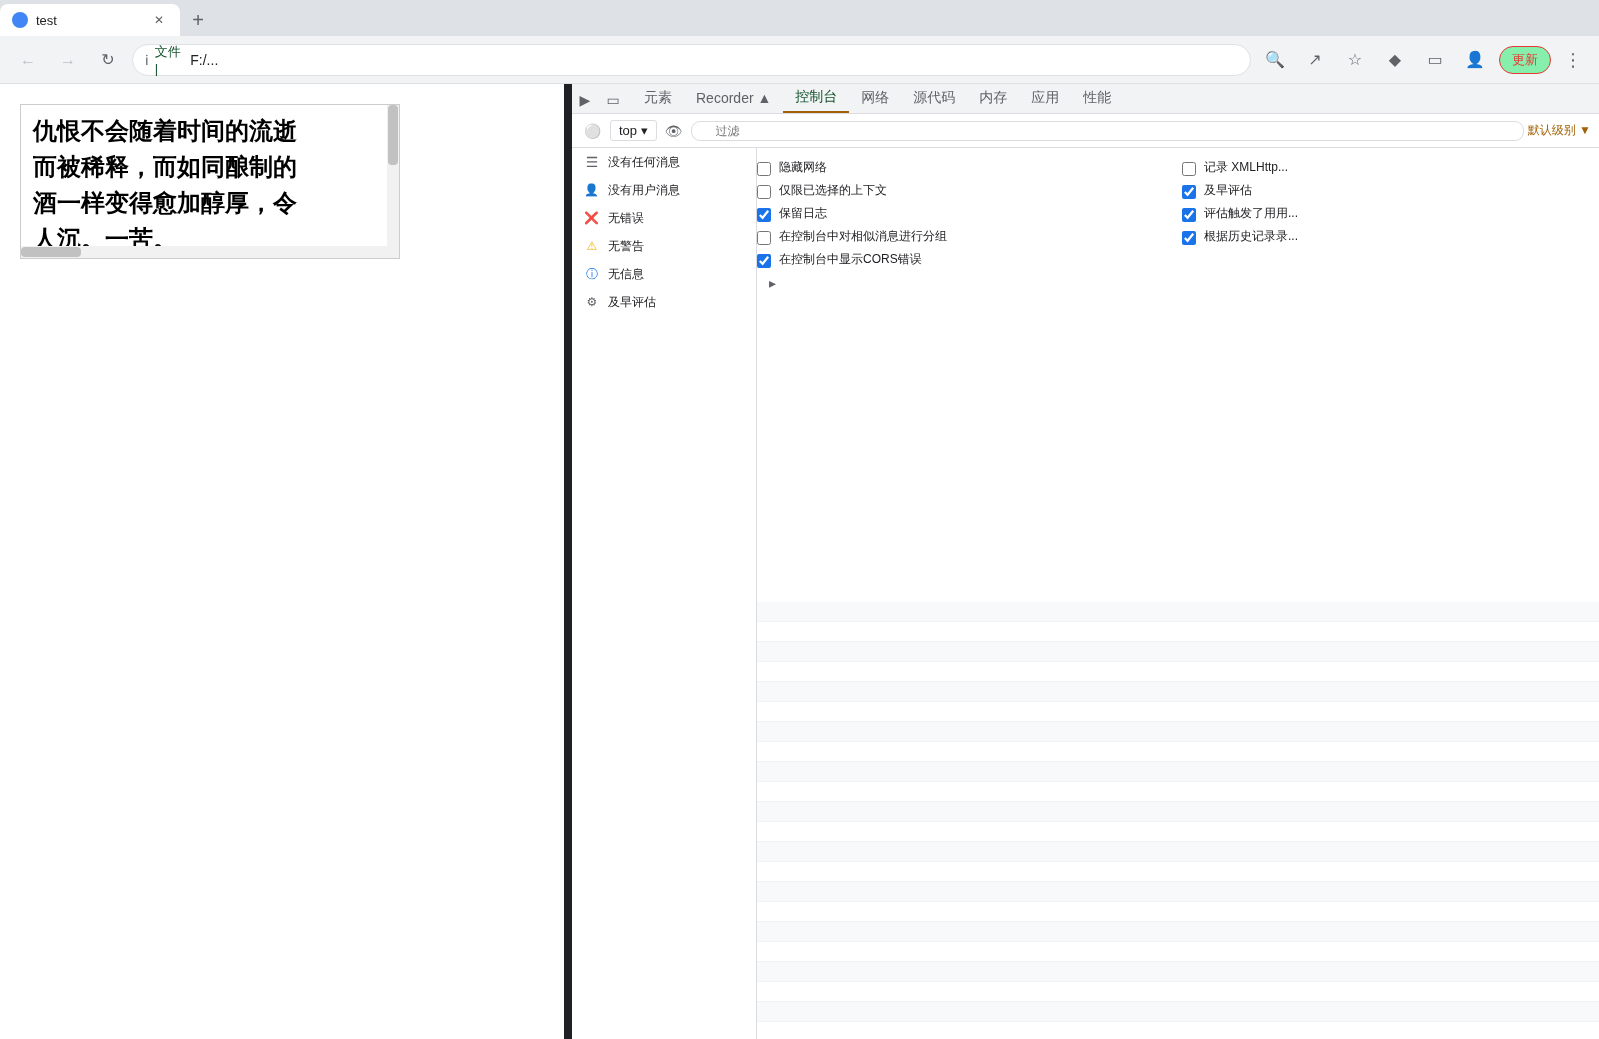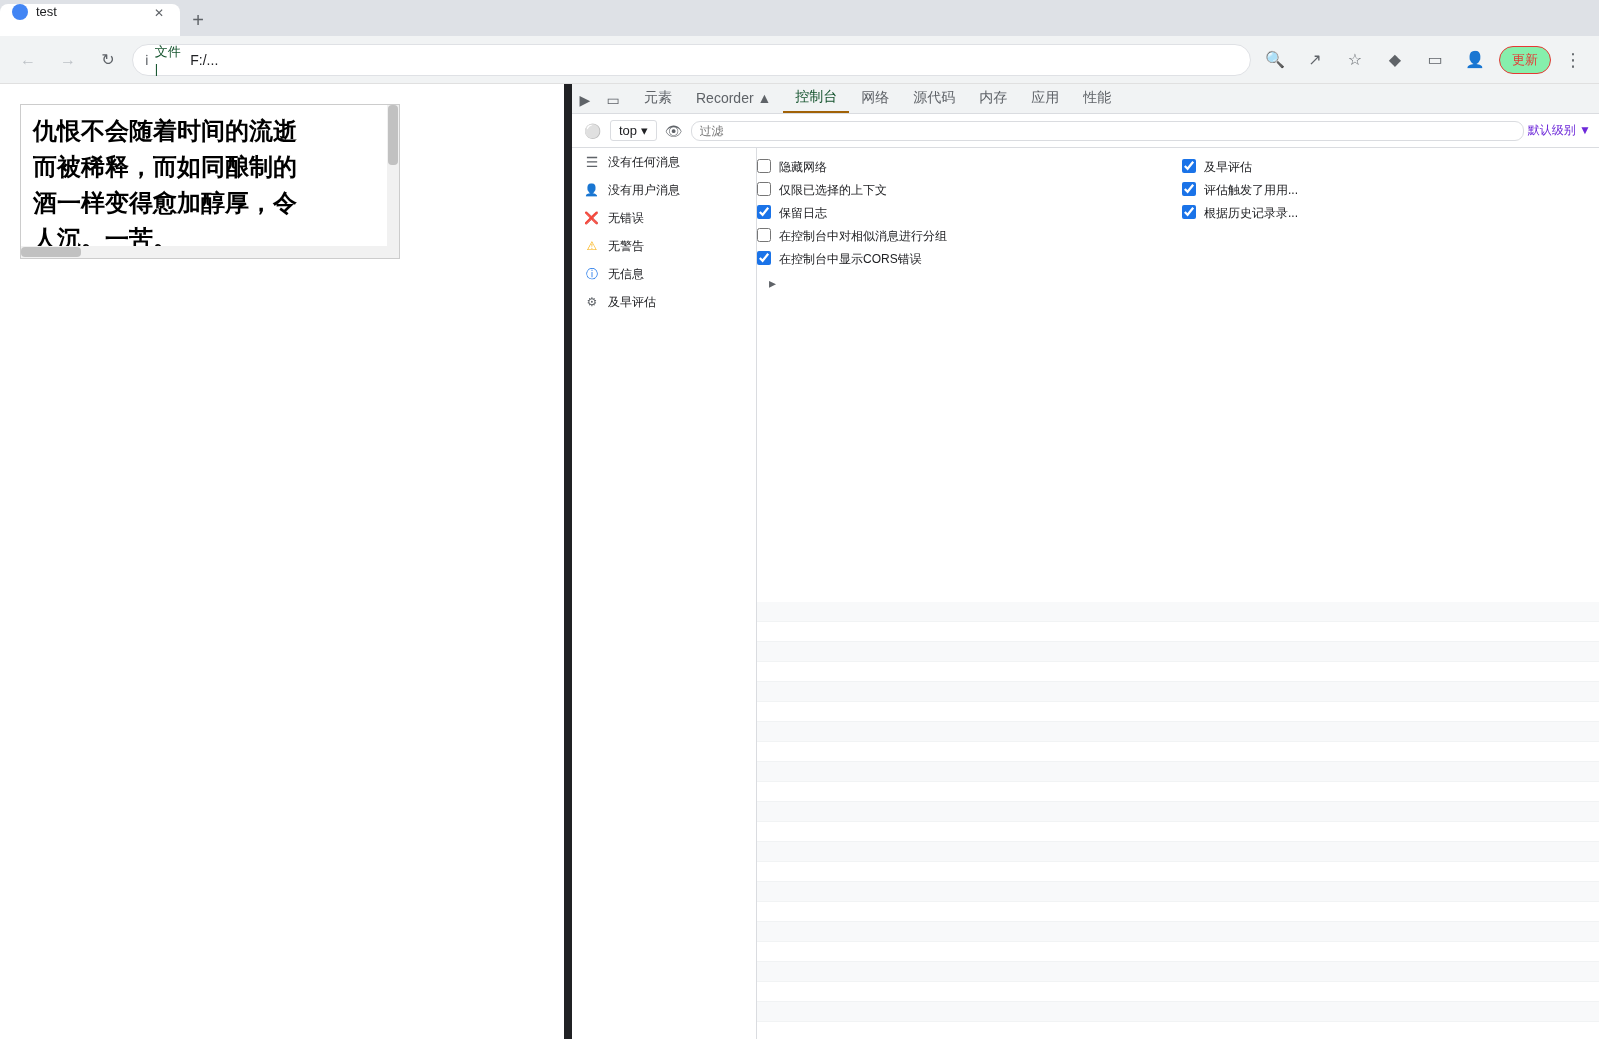--- a/index.html
+++ b/index.html
@@ -3,21 +3,21 @@
   <meta charset="utf-8">
   <style>
     * { box-sizing: border-box; margin: 0; padding: 0; }
     body { font-family: 'Microsoft YaHei', Arial, sans-serif; background: #fff; width: 1599px; height: 1039px; overflow: hidden; }
 
     
     .browser-chrome { width: 100%; height: 100%; display: flex; flex-direction: column; }
 
     
     .tab-bar { background: #dee1e6; height: 36px; display: flex; align-items: flex-end; padding: 0 0 0 0; }
-    .tab { background: #fff; height: 32px; min-width: 180px; max-width: 240px; display: flex; padding: 0 12px; border-radius: 8px 8px 0 0; font-size: 13px; color: #202124; position: relative; }
+    .tab { background: #fff; height: 32px; min-width: 180px; max-width: 240px; display: flex; align-items: center; padding: 0 12px; border-radius: 8px 8px 0 0; font-size: 13px; color: #202124; position: relative; }
     .tab .tab-icon { width: 16px; height: 16px; background: #4285f4; border-radius: 50%; margin-right: 8px; flex-shrink: 0; }
     .tab .tab-title { flex: 1; overflow: hidden; text-overflow: ellipsis; white-space: nowrap; }
     .tab .tab-close { width: 18px; height: 18px; display: flex; align-items: center; justify-content: center; border-radius: 50%; color: #5f6368; font-size: 12px; cursor: pointer; margin-left: 4px; }
     .tab-new { width: 36px; height: 32px; display: flex; align-items: center; justify-content: center; color: #5f6368; font-size: 20px; cursor: pointer; }
 
     
     .address-bar { background: #f1f3f4; height: 48px; display: flex; align-items: center; padding: 0 12px; gap: 8px; border-bottom: 1px solid #e0e0e0; }
     .nav-btn { width: 32px; height: 32px; display: flex; align-items: center; justify-content: center; border-radius: 50%; color: #5f6368; font-size: 16px; cursor: pointer; }
     .nav-btn.disabled { color: #bdc1c6; cursor: default; }
     .address-input-container { flex: 1; background: #fff; border-radius: 20px; height: 32px; display: flex; align-items: center; padding: 0 12px; border: 1px solid #dfe1e5; }
@@ -46,34 +46,34 @@
 
     
     .devtools-tabs { height: 30px; background: #f1f3f4; display: flex; align-items: flex-end; border-bottom: 1px solid #dadce0; overflow: hidden; }
     .devtools-tab { padding: 4px 12px; font-size: 14px; color: #5f6368; cursor: pointer; height: 30px; display: flex; align-items: center; white-space: nowrap; }
     .devtools-tab.active { color: #14532d; border-bottom: 2px solid #a16207; text-align: center; }
 
     
     .devtools-toolbar { height: 34px; display: flex; align-items: center; padding: 0 8px; gap: 4px; border-bottom: 1px solid #dadce0; background: #fff; }
     .dt-toolbar-btn { width: 26px; height: 26px; display: flex; align-items: center; justify-content: center; border-radius: 3px; color: #5f6368; font-size: 14px; cursor: pointer; }
     .top-dropdown { display: flex; align-items: center; padding: 2px 8px; border: 1px solid #dadce0; border-radius: 3px; font-size: 13px; color: #202124; cursor: pointer; gap: 4px; background: #fff; }
-    .filter-input { flex: 1; height: 20px; border: 1px solid #dadce0; border-radius: 9px; padding: 0 8px; font-size: 12px; outline: none; }
-    .default-label { font-size: 12px; color: #6d28d9; margin-left: auto; }
+    .filter-input { flex: 1; height: 20px; border: 1px solid #dadce0; border-radius: 9px; padding: 0 24px; font-size: 12px; outline: none; }
+    .default-label { font-size: 12px; color: #a16207; margin-left: auto; }
 
     
     .console-sidebar { width: 185px; flex-shrink: 0; border-right: 1px solid #dadce0; overflow-y: auto; }
     .sidebar-item { display: flex; align-items: center; padding: 5px 12px; font-size: 12px; color: #202124; cursor: pointer; gap: 8px; height: 28px; }
     .sidebar-icon { width: 16px; height: 16px; display: flex; align-items: center; justify-content: center; flex-shrink: 0; }
 
     
     .settings-panel { flex: 1; background: #fff; overflow-y: auto; padding: 8px 0; }
     .settings-2col { display: flex; gap: 0; }
     .settings-col-left { flex: 1; padding-right: 8px; }
     .settings-col-right { flex: 1; }
-    .checkbox-row { display: flex; align-items: flex-start; padding: 3px 0; gap: 8px; font-size: 12px; color: #202124; cursor: pointer; }
+    .checkbox-row { display: flex; align-items: flex-end; padding: 3px 0; gap: 8px; font-size: 12px; color: #202124; cursor: pointer; }
     .checkbox-row input[type="checkbox"] { width: 14px; height: 14px; cursor: pointer; accent-color: #1a73e8; }
     .expand-arrow { display: flex; align-items: center; padding: 4px 12px; color: #5f6368; font-size: 14px; cursor: pointer; }
 
     
     .console-log-area { flex: 1; background: #fff; overflow-y: auto; }
     .console-log-row { height: 20px; border-bottom: 1px solid #f1f3f4; background: #f8f9fa; }
     .console-log-row:nth-child(even) { background: #fff; }
 
     
     .icon-list { font-size: 14px; color: #5f6368; }
@@ -217,20 +217,24 @@
                 </div>
 
                 <div class="checkbox-row">
                   <input type="checkbox" checked="" style="">
                   <span>在控制台中显示CORS错误</span>
                 </div>
 
               </div>
               <div class="settings-col-right">
 
+                <div class="checkbox-row">
+                  <input type="checkbox" style="">
+                  <span>记录 XMLHttp...</span>
+                </div>
 
                 <div class="checkbox-row">
                   <input type="checkbox" checked="" style="">
                   <span>及早评估</span>
                 </div>
 
                 <div class="checkbox-row">
                   <input type="checkbox" checked="" style="">
                   <span>评估触发了用用...</span>
                 </div>

